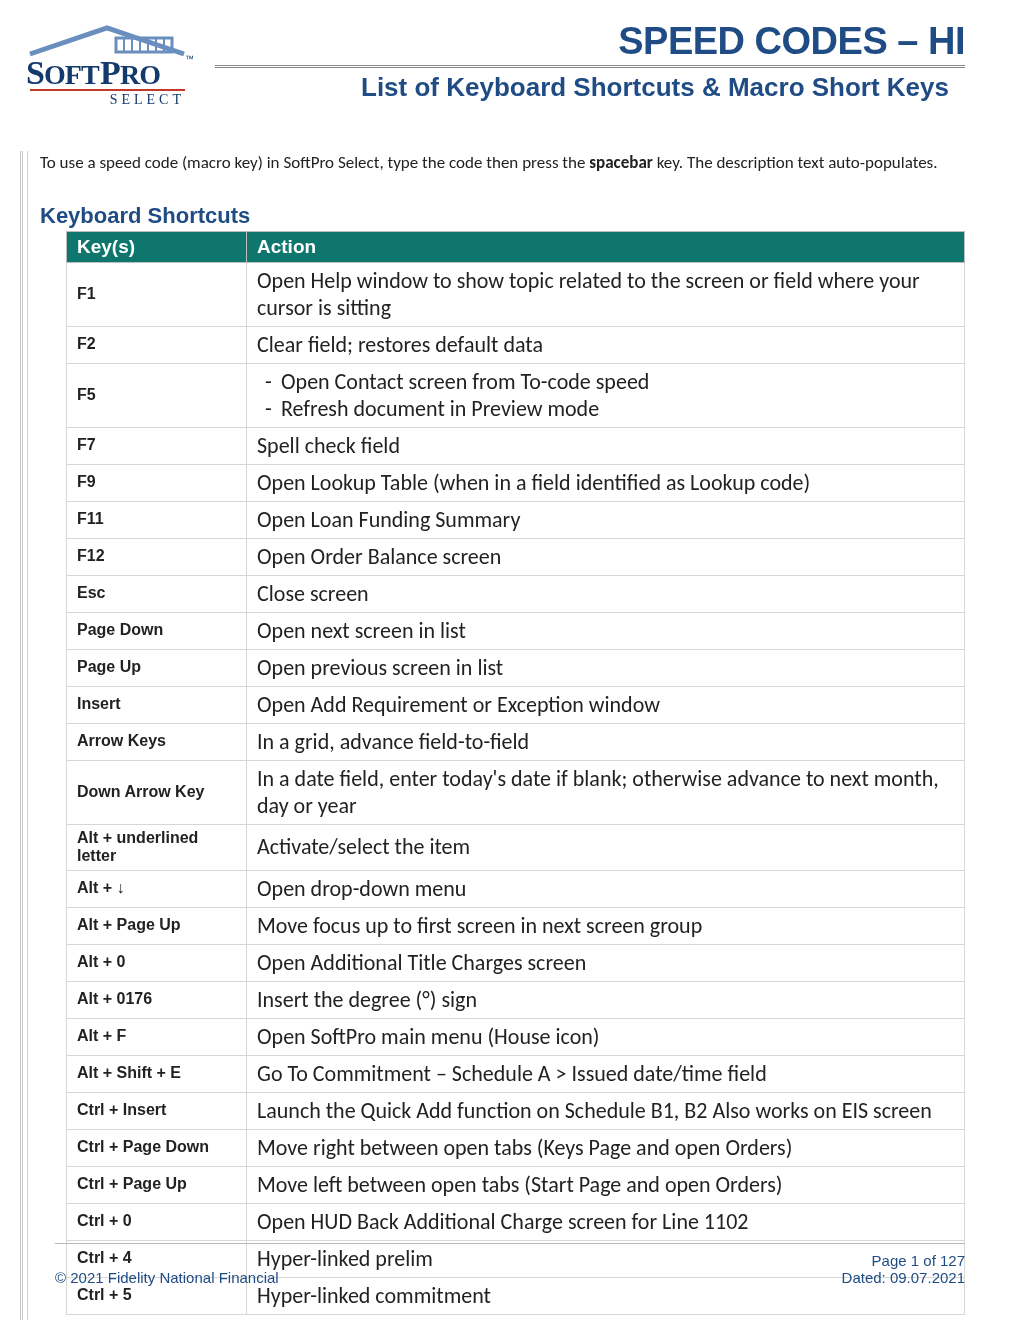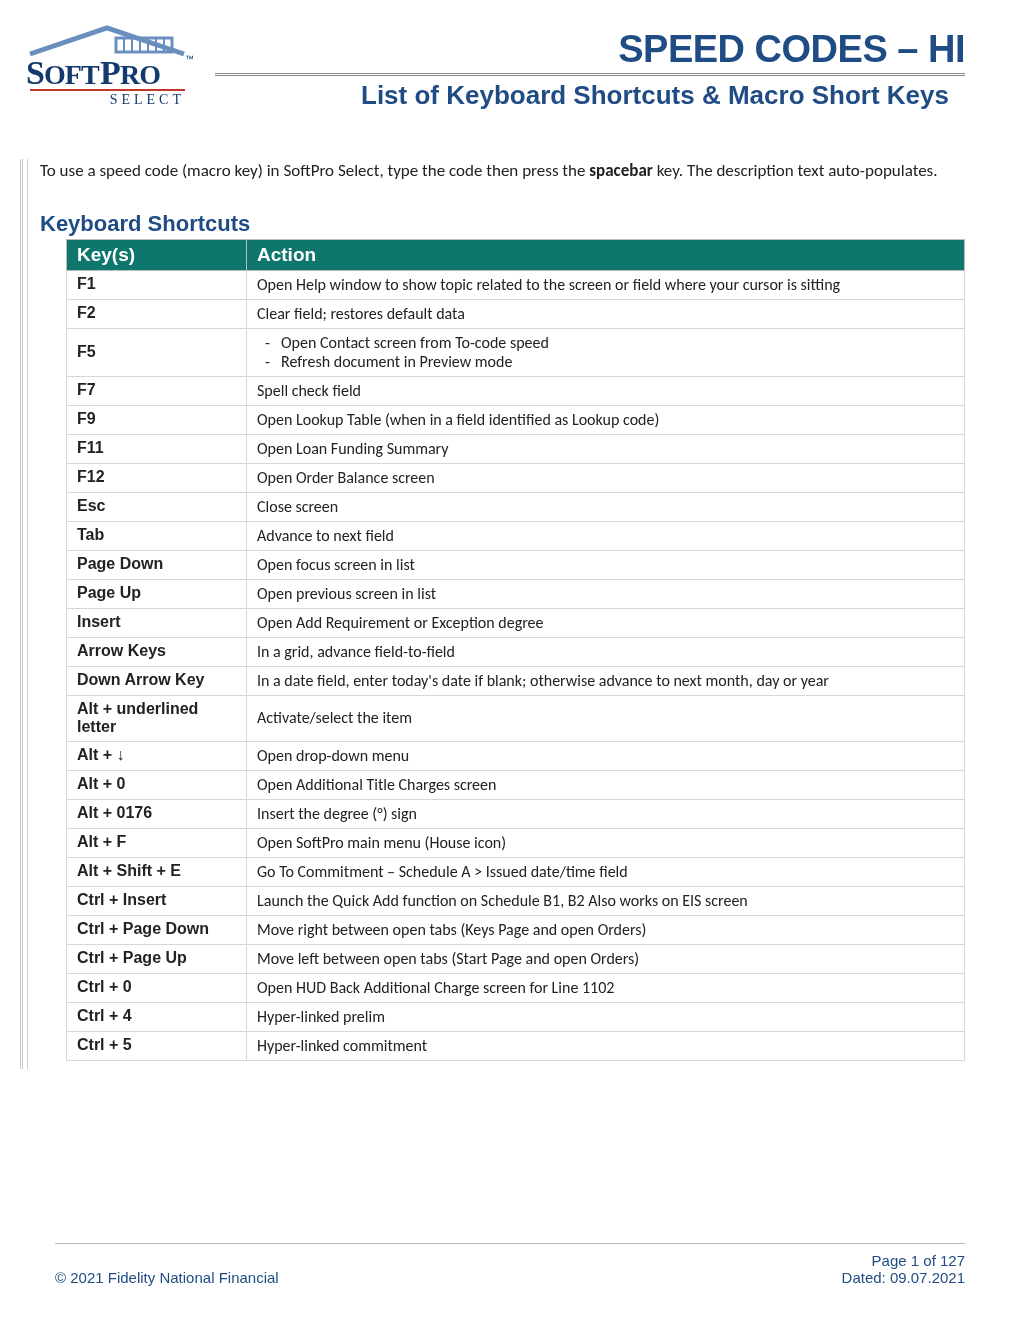--- a/index.html
+++ b/index.html
@@ -32,21 +32,21 @@
     flex: 1;
     text-align: right;
   }
   .title-main {
     font-family: "Arial Narrow", Arial, sans-serif;
     font-stretch: condensed;
     font-weight: 700;
     font-size: 38px;
     color: #1f4c84;
     letter-spacing: -.5px;
-    margin: 8px 0 2px 0;
+    margin: 0 0 2px 0;
   }
   .title-rule {
     border: 0;
     border-top: 3px double #888;
     margin: 2px 0 4px 0;
   }
   .title-sub {
     font-family: "Arial Narrow", Arial, sans-serif;
     font-stretch: condensed;
     font-weight: 700;
@@ -95,21 +95,21 @@
     font-stretch: condensed;
     font-weight: 700;
     font-size: 19px;
     text-align: left;
     padding: 4px 10px;
     border: 1px solid #bdbdbd;
   }
   table.shortcuts td {
     border: 1px solid #d7d7d7;
     padding: 4px 10px 5px 10px;
-    font-size: 16px;
+    font-size: 22px;
     vertical-align: middle;
     color: #222;
   }
   table.shortcuts td.key {
     font-family: "Arial Narrow", Arial, sans-serif;
     font-stretch: condensed;
     font-weight: 700;
     font-size: 16px;
   }
   ul.dash {
@@ -226,50 +226,50 @@
             </tr>
             <tr>
               <td class="key">F12</td>
               <td>Open Order Balance screen</td>
             </tr>
             <tr>
               <td class="key">Esc</td>
               <td>Close screen</td>
             </tr>
             <tr>
-              <td class="key">Tab</td>
-              <td>Advance to next field</td>
-            </tr>
-            <tr>
               <td class="key">Page Down</td>
-              <td>Open focus screen in list</td>
+              <td>Open next screen in list</td>
             </tr>
             <tr>
               <td class="key">Page Up</td>
               <td>Open previous screen in list</td>
             </tr>
             <tr>
               <td class="key">Insert</td>
-              <td>Open Add Requirement or Exception degree</td>
+              <td>Open Add Requirement or Exception window</td>
             </tr>
             <tr>
               <td class="key">Arrow Keys</td>
               <td>In a grid, advance field-to-field</td>
             </tr>
             <tr>
               <td class="key">Down Arrow Key</td>
               <td>In a date field, enter today's date if blank; otherwise advance to next month, day or year</td>
             </tr>
             <tr>
               <td class="key">Alt + underlined letter</td>
               <td>Activate/select the item</td>
             </tr>
             <tr>
               <td class="key">Alt + ↓</td>
               <td>Open drop-down menu</td>
+            </tr>
+            <tr>
+              <td class="key">Alt + Page Up</td>
+              <td>Move focus up to first screen in next screen group</td>
             </tr>
             <tr>
               <td class="key">Alt + 0</td>
               <td>Open Additional Title Charges screen</td>
             </tr>
             <tr>
               <td class="key">Alt + 0176</td>
               <td>Insert the degree (°) sign</td>
             </tr>
             <tr>

